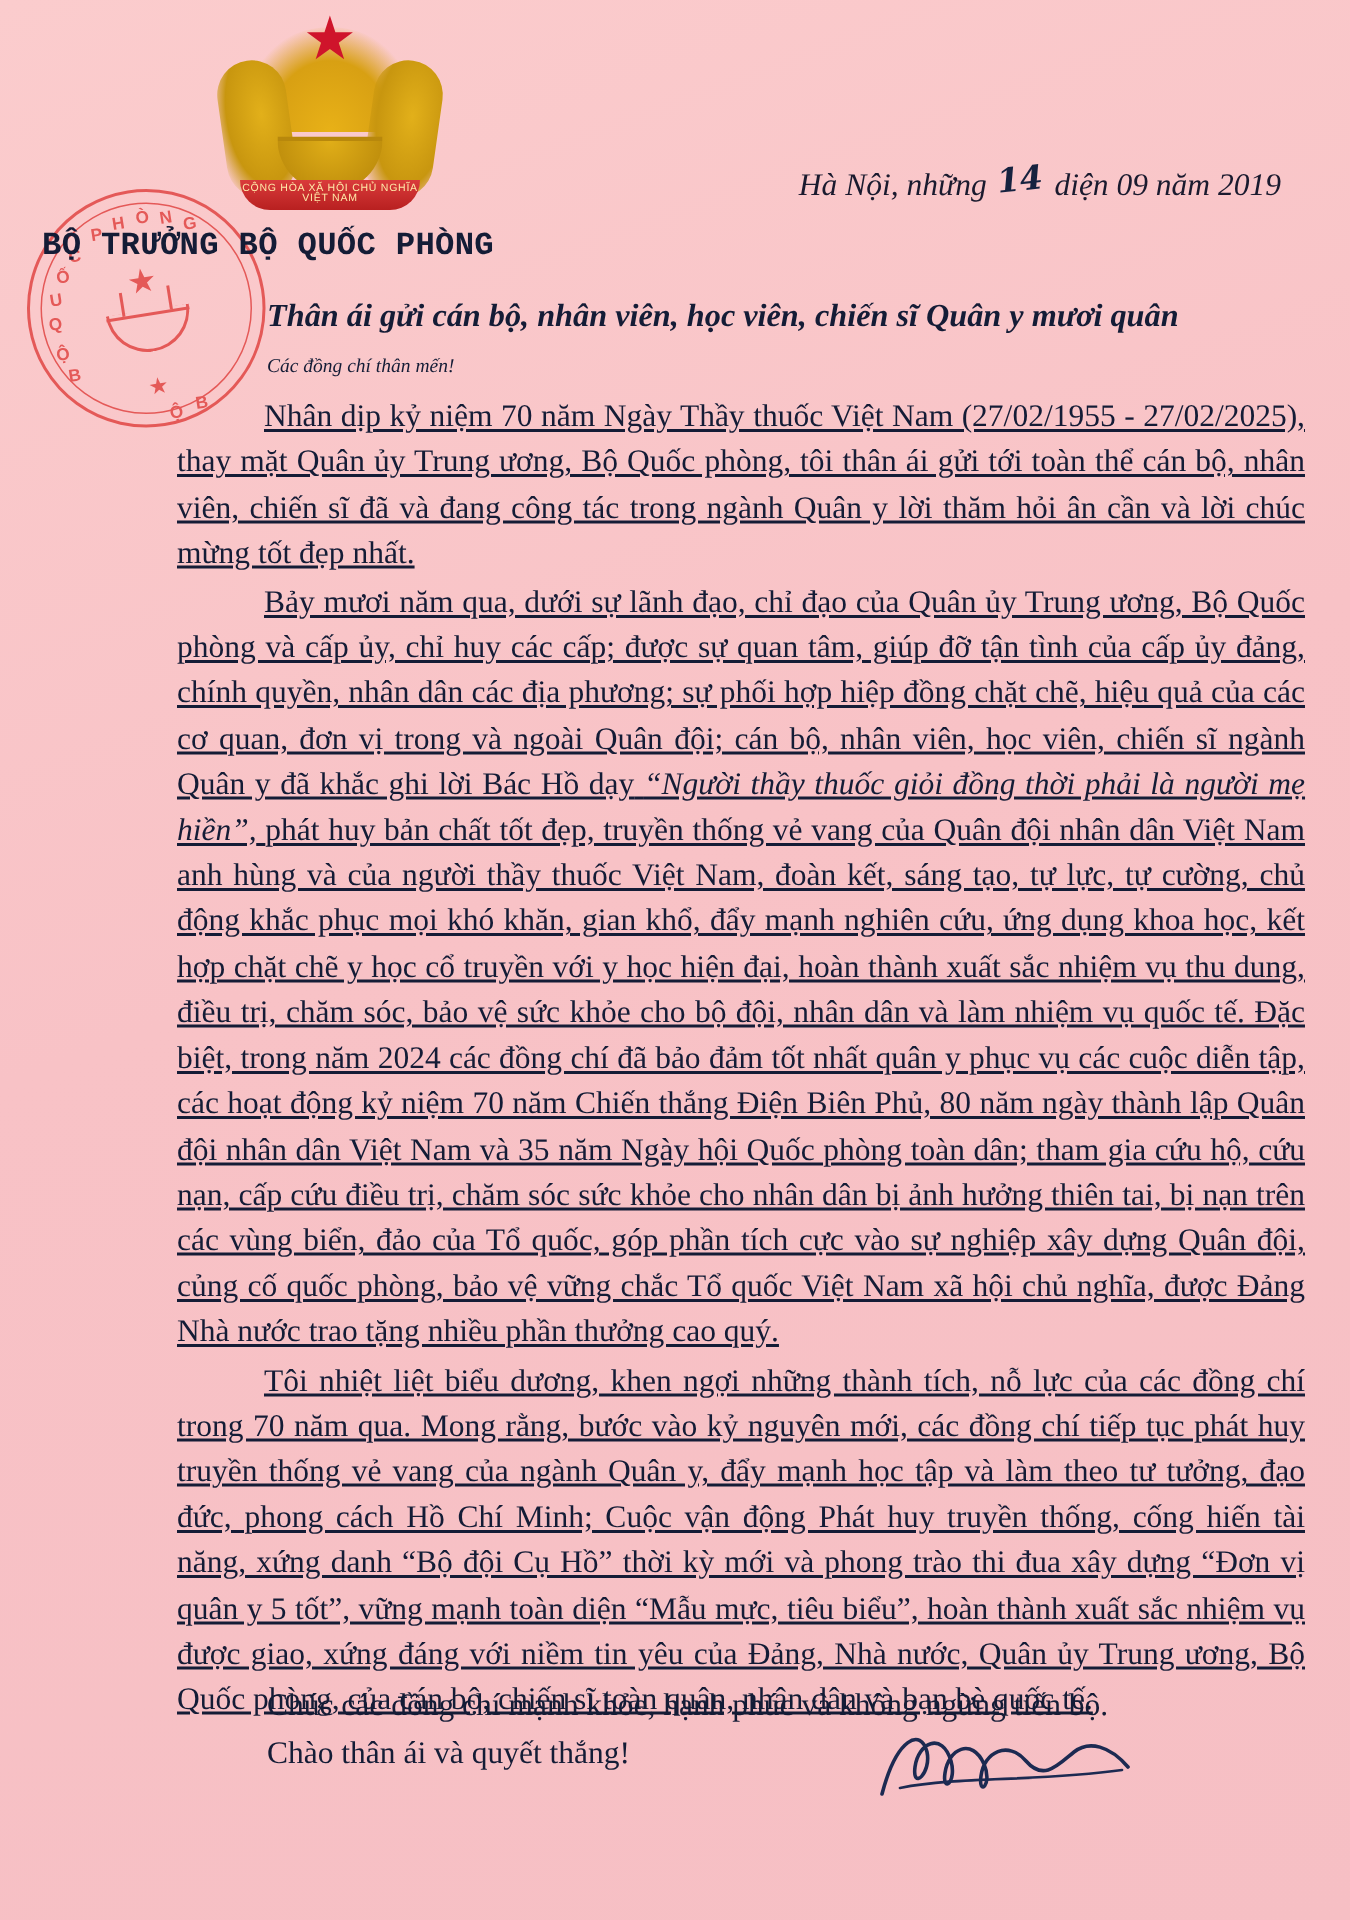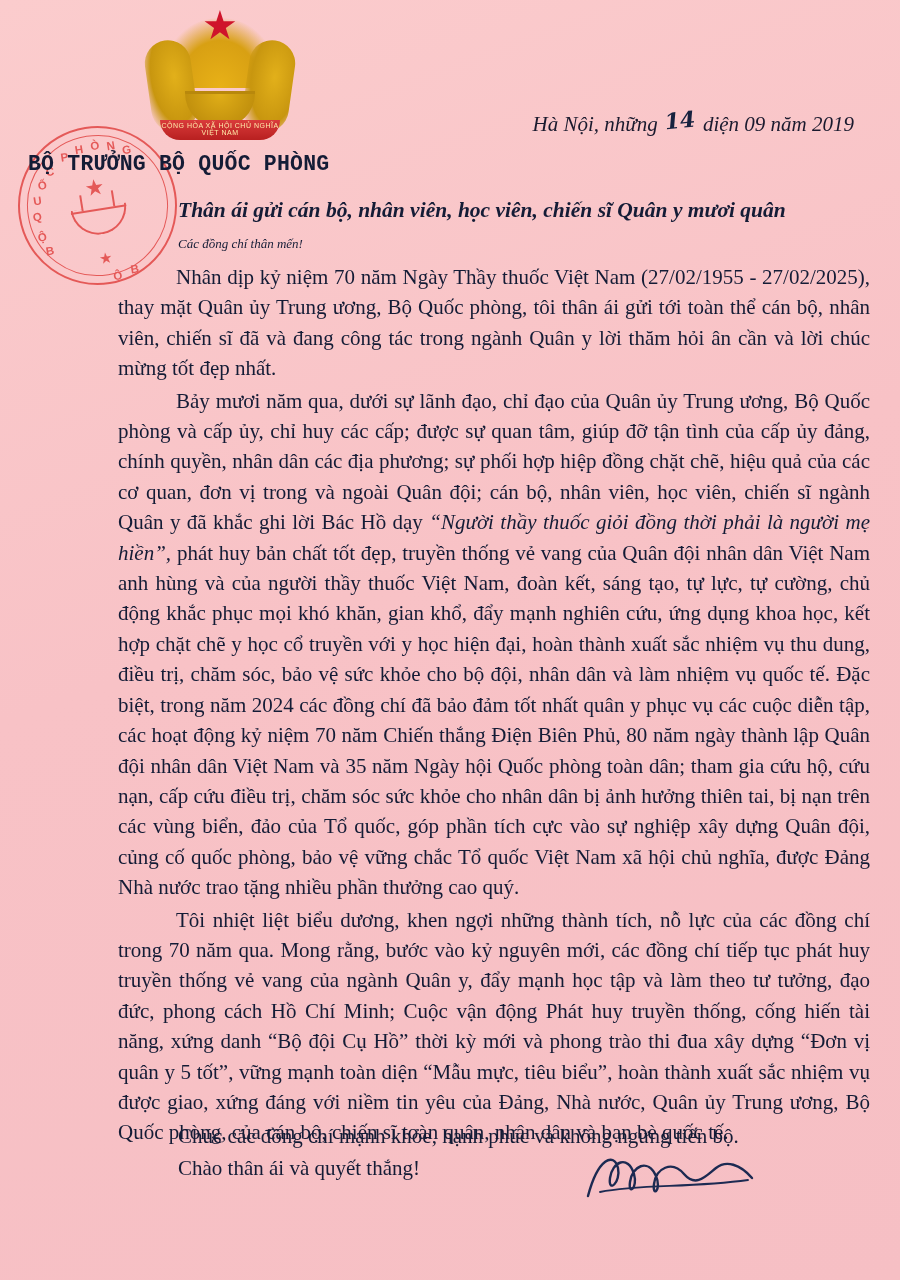--- a/index.html
+++ b/index.html
@@ -249,20 +249,21 @@
   
   .body-text {
     position: absolute;
     left: 118px;
     top: 262px;
     width: 752px;
     font-size: 21px;
     line-height: 30.4px;
     text-align: justify;
     color: #141c36;
+    text-decoration: underline;
   }
   .body-text p {
     margin: 0 0 2px 0;
     text-indent: 58px;
   }
   .body-text .quote {
     font-style: italic;
   }
 
   .closing {

